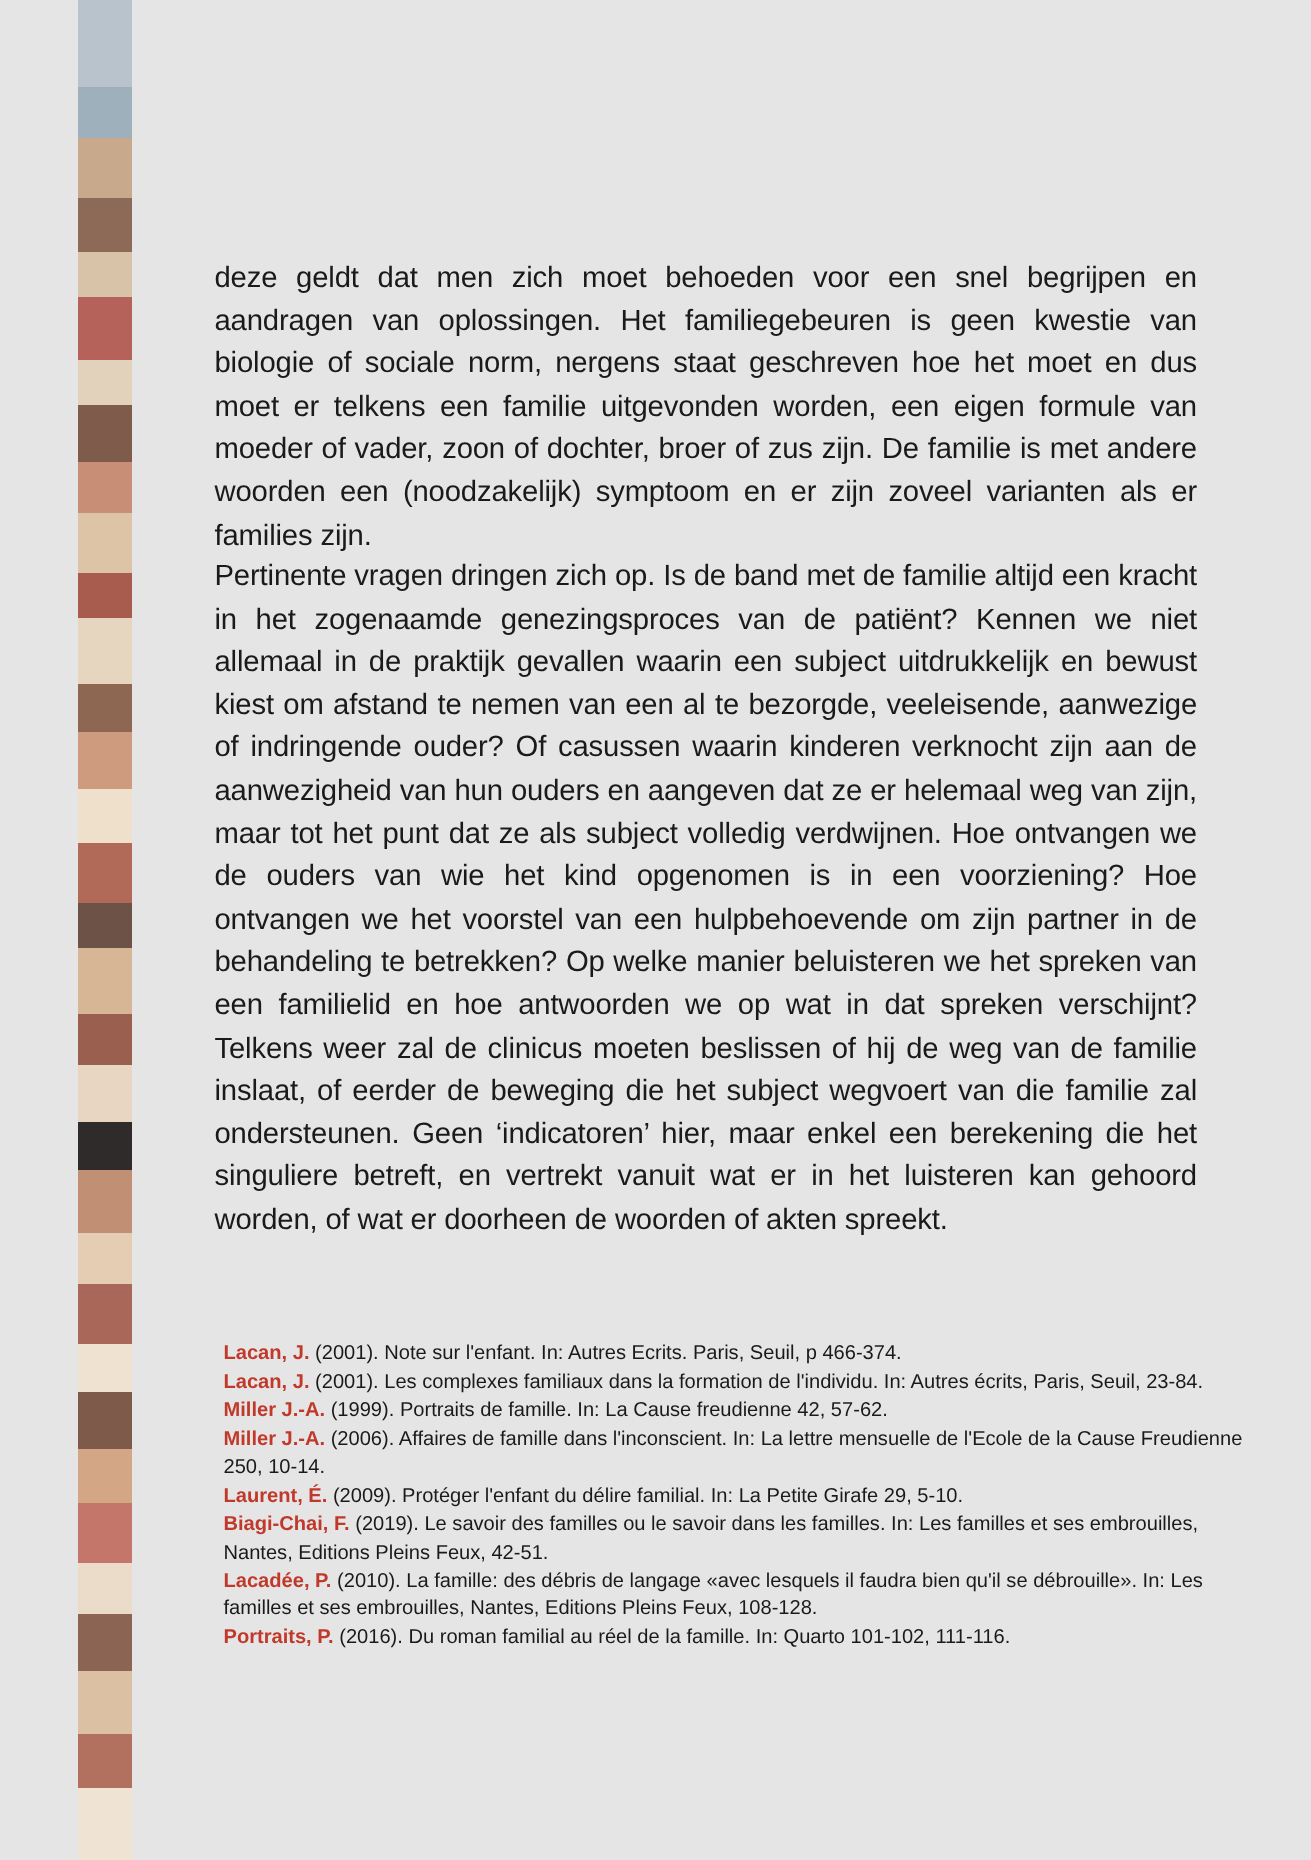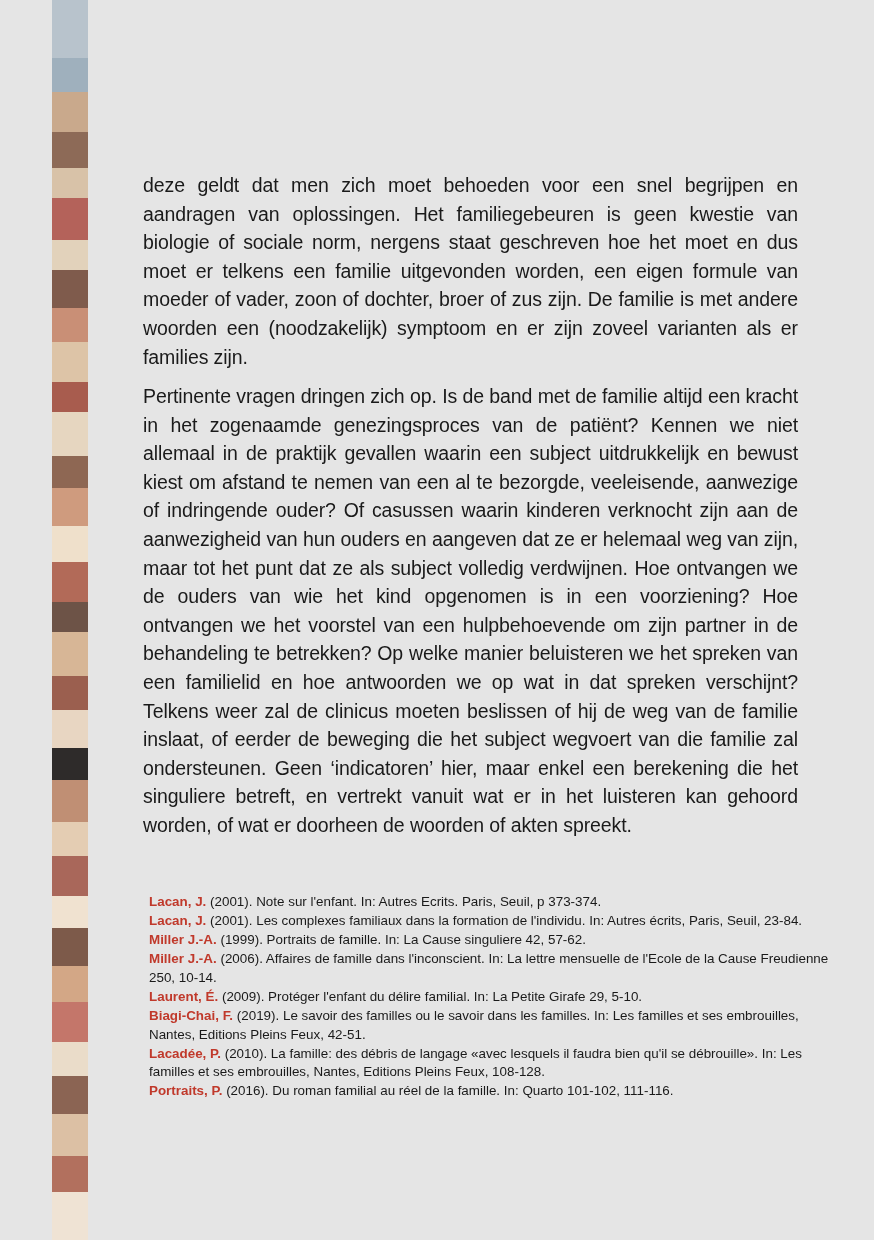--- a/index.html
+++ b/index.html
@@ -46,21 +46,21 @@
     width: 655px;
     font-size: 19.5px;
     line-height: 28.6px;
     color: #1a1a1a;
     text-align: justify;
     text-justify: inter-word;
     font-weight: 400;
     letter-spacing: -0.1px;
   }
   .p1 { top: 171px; }
-  .p2 { top: 382px; }
+  .p2 { top: 370px; }
 
   .refs {
     position: absolute;
     left: 6px;
     top: 893px;
     width: 680px;
     font-size: 13.4px;
     line-height: 18.6px;
     color: #1a1a1a;
   }
@@ -115,23 +115,23 @@
       <div class="band" style="top: 1114px; height: 42px; background: rgb(220, 192, 164);"></div>
       <div class="band" style="top: 1156px; height: 36px; background: rgb(178, 112, 94);"></div>
       <div class="band" style="top: 1192px; height: 48px; background: rgb(239, 227, 212);"></div>
     </div>
 
   <div class="content">
     <div class="body-text p1">deze geldt dat men zich moet behoeden voor een snel begrijpen en aandragen van oplossingen. Het familiegebeuren is geen kwestie van biologie of sociale norm, nergens staat geschreven hoe het moet en dus moet er telkens een familie uitgevonden worden, een eigen formule van moeder of vader, zoon of dochter, broer of zus zijn. De familie is met andere woorden een (noodzakelijk) symptoom en er zijn zoveel varianten als er families zijn.</div>
     <div class="body-text p2">Pertinente vragen dringen zich op. Is de band met de familie altijd een kracht in het zogenaamde genezingsproces van de patiënt? Kennen we niet allemaal in de praktijk gevallen waarin een subject uitdrukkelijk en bewust kiest om afstand te nemen van een al te bezorgde, veeleisende, aanwezige of indringende ouder? Of casussen waarin kinderen verknocht zijn aan de aanwezigheid van hun ouders en aangeven dat ze er helemaal weg van zijn, maar tot het punt dat ze als subject volledig verdwijnen. Hoe ontvangen we de ouders van wie het kind opgenomen is in een voorziening? Hoe ontvangen we het voorstel van een hulpbehoevende om zijn partner in de behandeling te betrekken? Op welke manier beluisteren we het spreken van een familielid en hoe antwoorden we op wat in dat spreken verschijnt? Telkens weer zal de clinicus moeten beslissen of hij de weg van de familie inslaat, of eerder de beweging die het subject wegvoert van die familie zal ondersteunen. Geen ‘indicatoren’ hier, maar enkel een berekening die het singuliere betreft, en vertrekt vanuit wat er in het luisteren kan gehoord worden, of wat er doorheen de woorden of akten spreekt.</div>
 
     <div class="refs">
-        <p class="ref"><span class="author">Lacan, J.</span><span> (2001). Note sur l'enfant. In: </span><span class="src">Autres Ecrit</span><span>s. Paris, Seuil, p 373-374.</span></p>
+        <p class="ref"><span class="author">Lacan, J.</span><span> (2001). Note sur l'enfant. In: </span><span class="src">Autres Ecrit</span><span>s. Paris, Seuil, p 466-374.</span></p>
         <p class="ref"><span class="author">Lacan, J.</span><span> (2001). Les complexes familiaux dans la formation de l'individu. In: </span><span class="src">Autres écrits</span><span>, Paris, Seuil, 23-84.</span></p>
-        <p class="ref"><span class="author">Miller J.-A.</span><span> (1999). Portraits de famille. In: </span><span class="src">La Cause singuliere</span><span> 42, 57-62.</span></p>
+        <p class="ref"><span class="author">Miller J.-A.</span><span> (1999). Portraits de famille. In: </span><span class="src">La Cause freudienne</span><span> 42, 57-62.</span></p>
         <p class="ref"><span class="author">Miller J.-A.</span><span> (2006). Affaires de famille dans l'inconscient. In: </span><span class="src">La lettre mensuelle de l'Ecole de la Cause Freudienne</span><span> 250, 10-14.</span></p>
         <p class="ref"><span class="author">Laurent, É.</span><span> (2009). Protéger l'enfant du délire familial. In: </span><span class="src">La Petite Girafe</span><span> 29, 5-10.</span></p>
         <p class="ref"><span class="author">Biagi-Chai, F.</span><span> (2019). Le savoir des familles ou le savoir dans les familles. In: </span><span class="src">Les familles et ses embrouilles</span><span>, Nantes, Editions Pleins Feux, 42-51.</span></p>
         <p class="ref"><span class="author">Lacadée, P.</span><span> (2010). La famille: des débris de langage «avec lesquels il faudra bien qu'il se débrouille». In: </span><span class="src">Les familles et ses embrouilles</span><span>, Nantes, Editions Pleins Feux, 108-128.</span></p>
         <p class="ref"><span class="author">Portraits, P.</span><span> (2016). Du roman familial au réel de la famille. In: </span><span class="src">Quarto</span><span> 101-102, 111-116.</span></p>
       </div>
   </div>
 
 </div>
 

